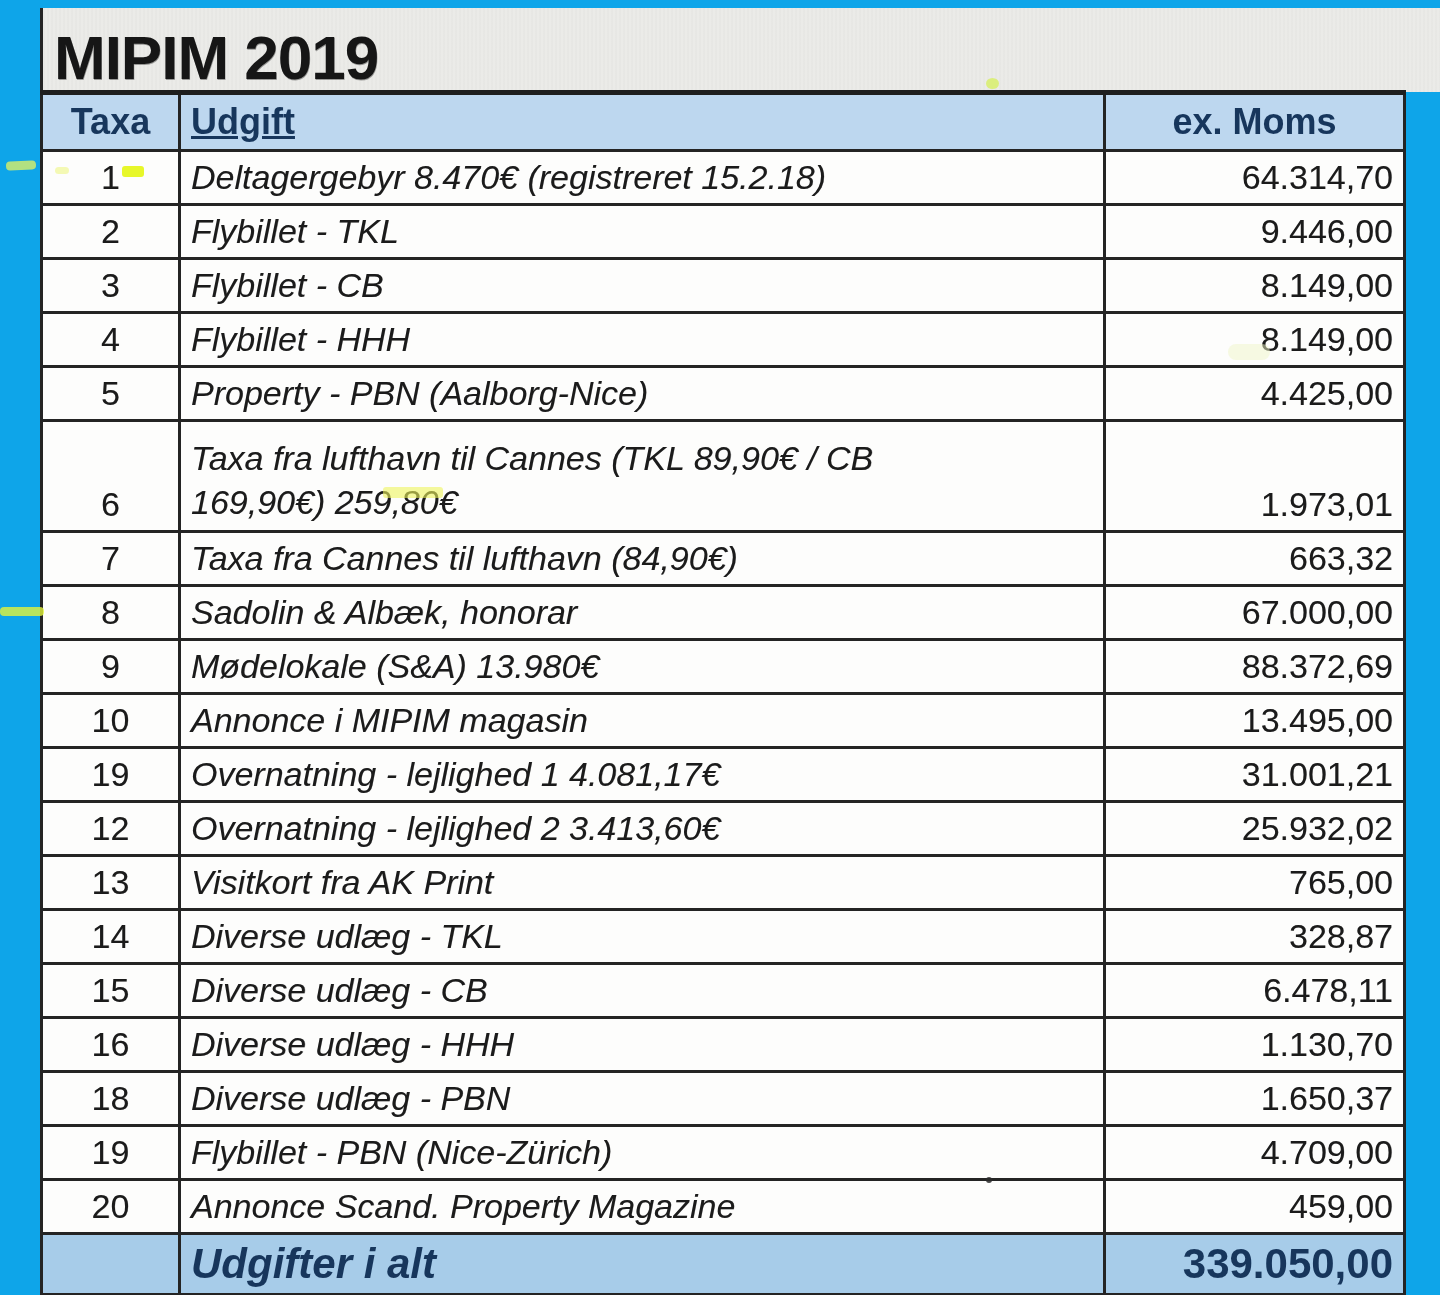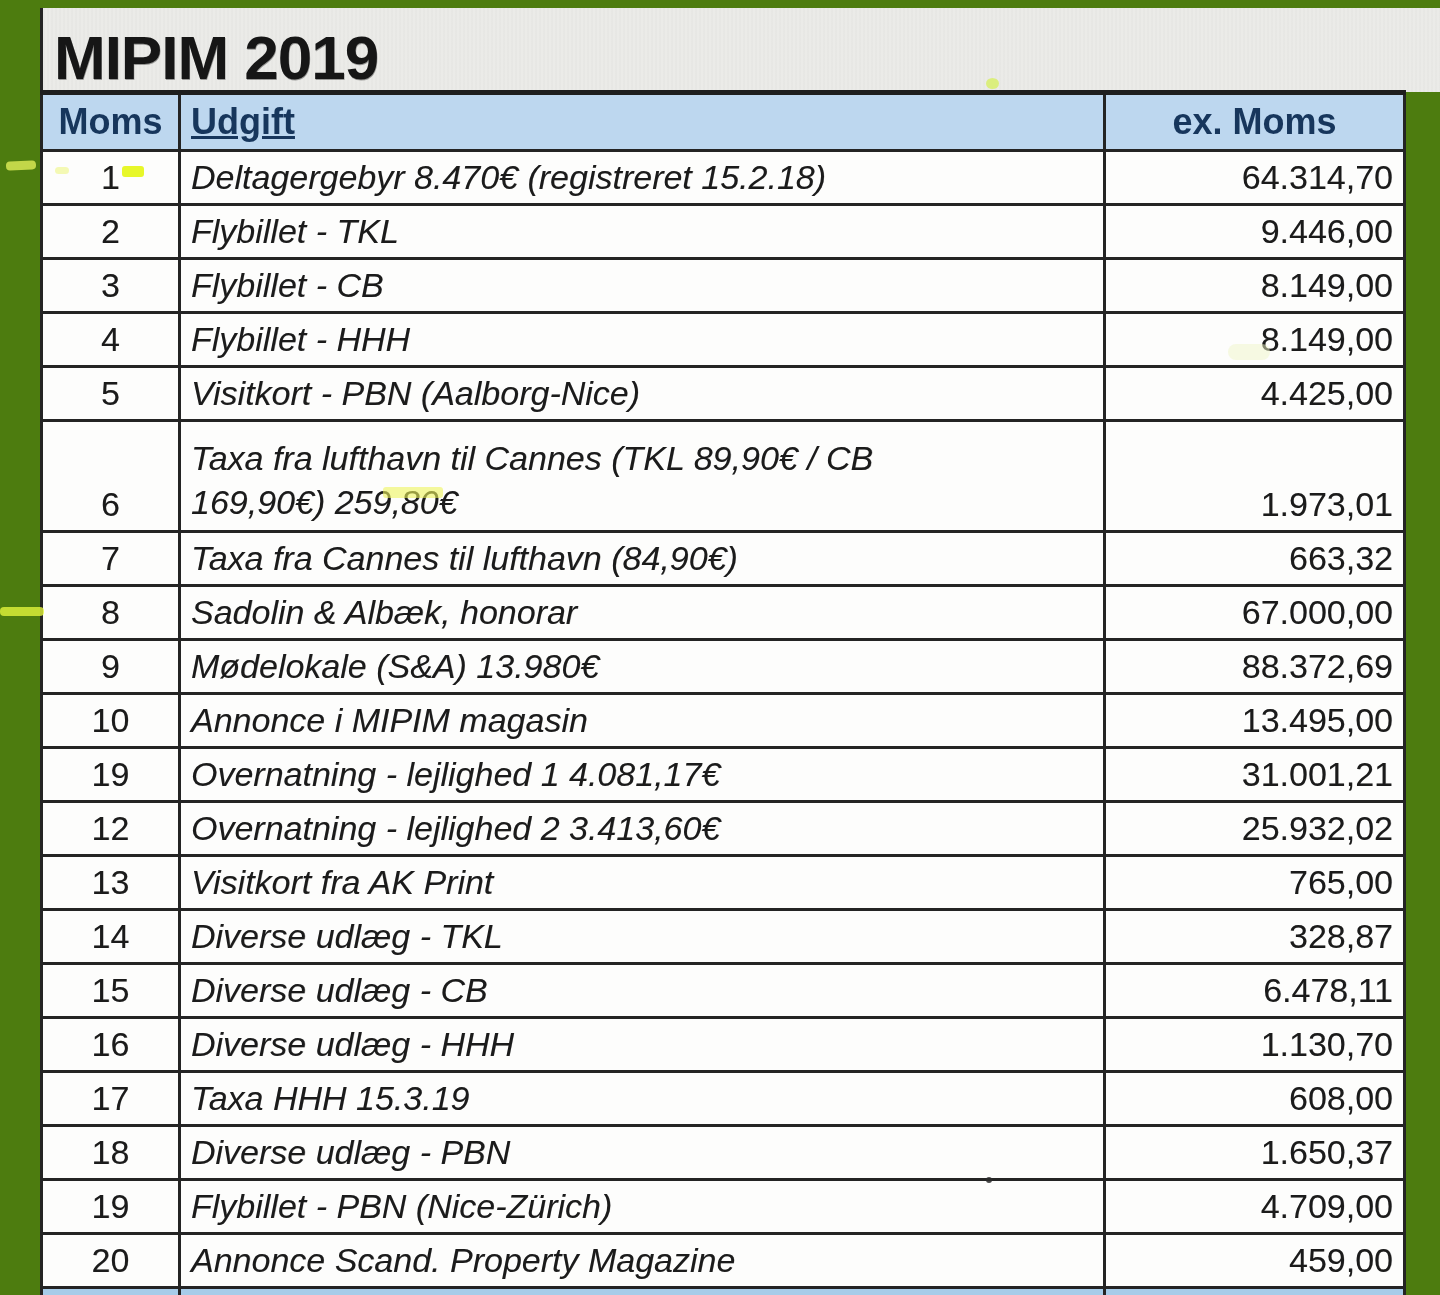--- a/index.html
+++ b/index.html
@@ -1,19 +1,19 @@
 <!DOCTYPE html>
 <html style="--header-bg: #BDD7EF; --total-bg: #A7CCE9; --header-text: #17365C;"><head>
 <meta charset="utf-8">
 <style>
   html,body{margin:0;padding:0;background:#ffffff;}
   .paper{
     position:relative;
     width:1440px;height:1295px;
-    background:#4d7c0f;
+    background:#0ea5e9;
     overflow:hidden;
     font-family:"Liberation Sans", sans-serif;
     color:#1b1b1b;
   }
   
   .title-band{
     position:absolute;left:40px;top:8px;width:1400px;height:84px;
     background:#ebebe8;
     background-image:repeating-linear-gradient(90deg, rgba(0,0,0,0.015) 0 2px, rgba(255,255,255,0.01) 2px 4px);
     border-left:3px solid #242424;
@@ -86,21 +86,21 @@
   <div class="page-title">MIPIM 2019</div>
 
   <table class="expenses">
     <colgroup>
       <col style="width:138px">
       <col style="width:925px">
       <col style="width:300px">
     </colgroup>
     <thead>
       <tr>
-        <th class="c-bilag">Moms</th>
+        <th class="c-bilag">Taxa</th>
         <th class="c-udgift">Udgift</th>
         <th class="c-amount">ex. Moms</th>
       </tr>
     </thead>
     <tbody>
         <tr>
     <td class="c-bilag">
       <span class="bind-bilag">1</span>
     </td>
     <td class="c-udgift">
@@ -145,21 +145,21 @@
     </td>
     <td class="c-amount">
       <span class="bind-amount">8.149,00</span>
     </td>
   </tr>
         <tr>
     <td class="c-bilag">
       <span class="bind-bilag">5</span>
     </td>
     <td class="c-udgift">
-      <div class="bind-udgift">Visitkort - PBN (Aalborg-Nice)</div>
+      <div class="bind-udgift">Property - PBN (Aalborg-Nice)</div>
 
     </td>
     <td class="c-amount">
       <span class="bind-amount">4.425,00</span>
     </td>
   </tr>
         <tr class="tall">
     <td class="c-bilag">
       <span class="bind-bilag">6</span>
     </td>
@@ -282,32 +282,20 @@
         <tr>
     <td class="c-bilag">
       <span class="bind-bilag">16</span>
     </td>
     <td class="c-udgift">
       <div class="bind-udgift">Diverse udlæg - HHH</div>
 
     </td>
     <td class="c-amount">
       <span class="bind-amount">1.130,70</span>
-    </td>
-  </tr>
-        <tr>
-    <td class="c-bilag">
-      <span class="bind-bilag">17</span>
-    </td>
-    <td class="c-udgift">
-      <div class="bind-udgift">Taxa HHH 15.3.19</div>
-
-    </td>
-    <td class="c-amount">
-      <span class="bind-amount">608,00</span>
     </td>
   </tr>
         <tr>
     <td class="c-bilag">
       <span class="bind-bilag">18</span>
     </td>
     <td class="c-udgift">
       <div class="bind-udgift">Diverse udlæg - PBN</div>
 
     </td>

